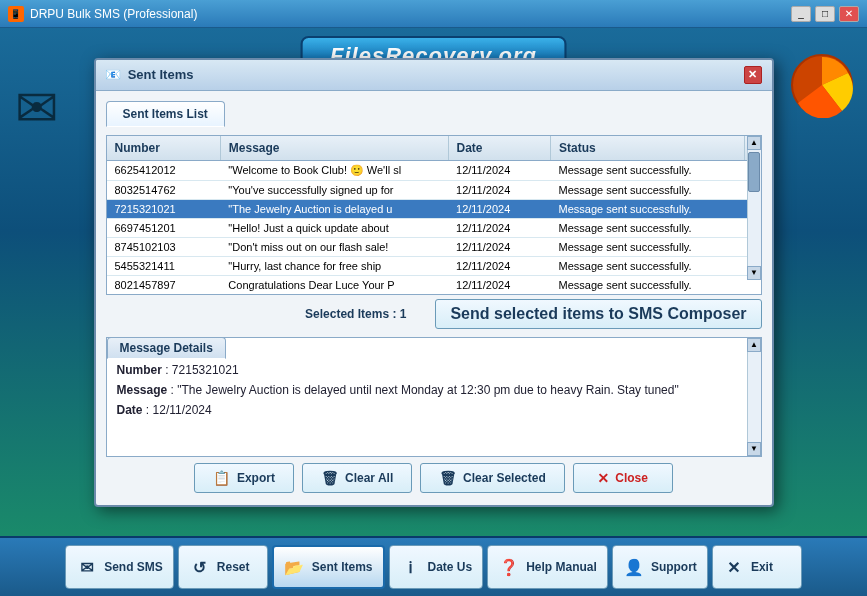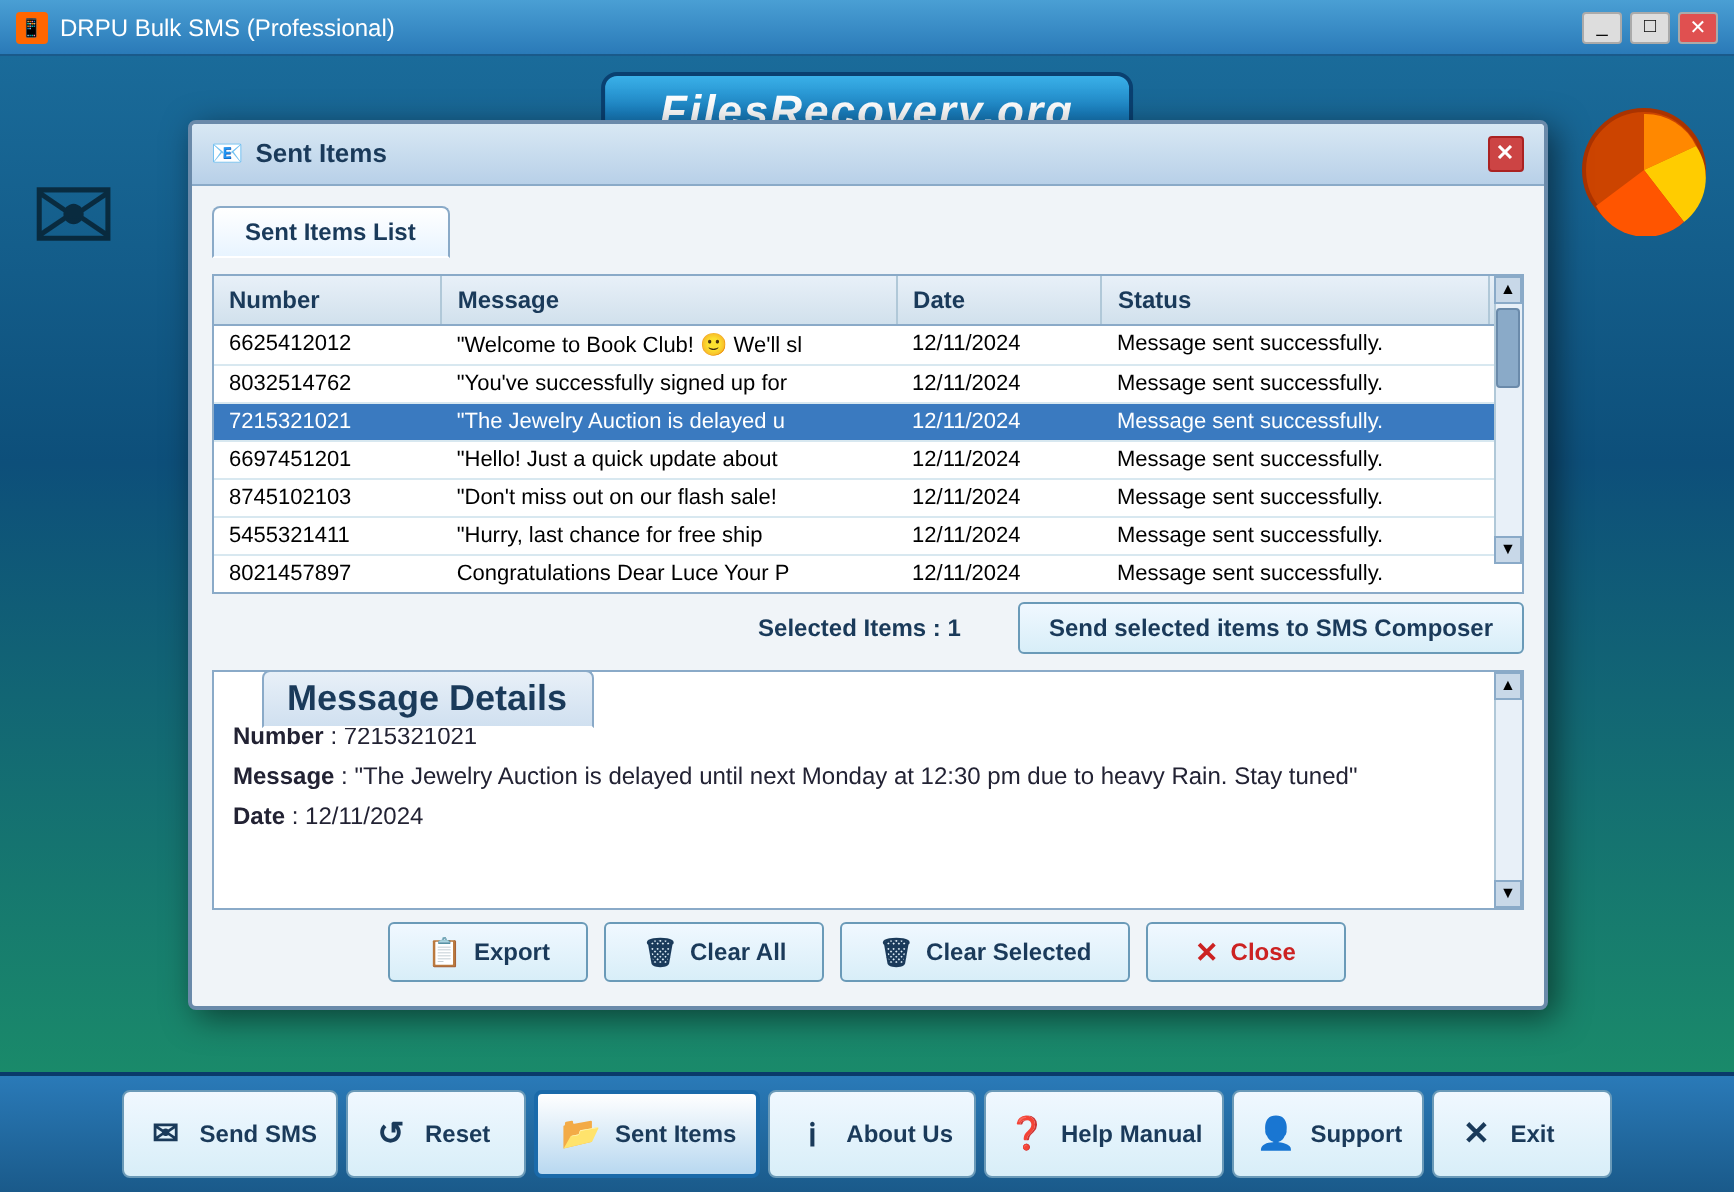--- a/index.html
+++ b/index.html
@@ -250,45 +250,45 @@
       margin: 2px 0;
     }
 
     
     .send-selected-btn {
       float: right;
       padding: 5px 14px;
       background: linear-gradient(180deg, #f0f8ff 0%, #d8eef8 100%);
       border: 1px solid #6a9ab8;
       border-radius: 3px;
-      font-size: 12px;
+      font-size: 16px;
       font-weight: 600;
       color: #1a3a5a;
       cursor: pointer;
       margin-bottom: 6px;
     }
 
     
     .message-details-container {
       border: 1px solid #8aaac8;
       background: white;
       height: 120px;
       position: relative;
       overflow: hidden;
     }
     .message-details-tab {
       position: absolute;
       top: -1px;
-      left: 24px;
+      left: 0;
       background: linear-gradient(180deg, #e8f0f8 0%, #d0e0f0 100%);
       border: 1px solid #8aaac8;
       border-bottom: 1px solid white;
       border-radius: 4px 4px 0 0;
       padding: 3px 12px;
-      font-size: 18px;
+      font-size: 12px;
       font-weight: 600;
       color: #1a3a5a;
     }
     .message-details-body {
       padding: 22px 10px 6px 10px;
       font-size: 12px;
       line-height: 1.7;
       color: #223;
     }
 
@@ -537,21 +537,21 @@
       <div class="toolbar-btn">
         <span class="toolbar-btn-icon">↺</span>
         <span>Reset</span>
       </div>
       <div class="toolbar-btn active">
         <span class="toolbar-btn-icon">📂</span>
         <span>Sent Items</span>
       </div>
       <div class="toolbar-btn">
         <span class="toolbar-btn-icon">ℹ</span>
-        <span>About Us</span>
+        <span>Date Us</span>
       </div>
       <div class="toolbar-btn">
         <span class="toolbar-btn-icon">❓</span>
         <span>Help Manual</span>
       </div>
       <div class="toolbar-btn">
         <span class="toolbar-btn-icon">👤</span>
         <span>Support</span>
       </div>
       <div class="toolbar-btn">

